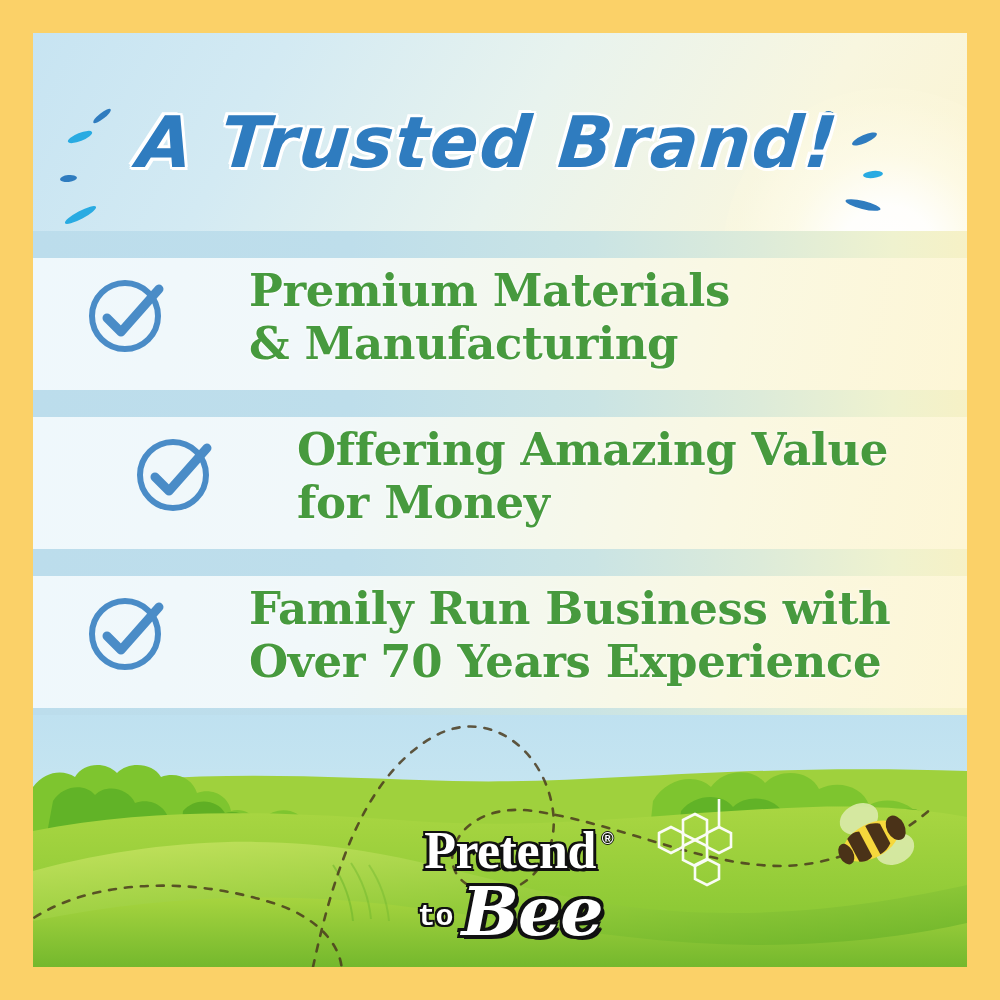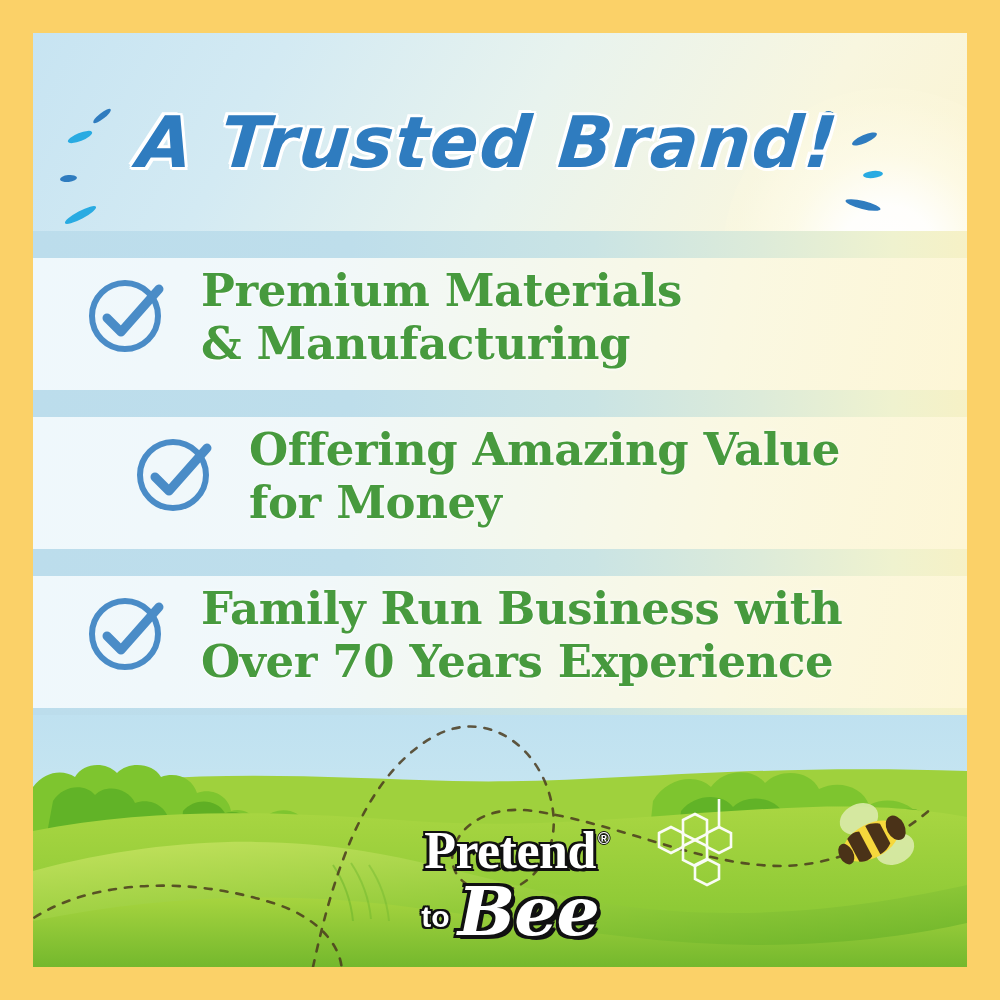--- a/index.html
+++ b/index.html
@@ -105,20 +105,21 @@
     width: 934px;
     background: linear-gradient(100deg,
        #EFF8FC 0%, #F1F8FA 30%, #F4F8EE 52%, #FAF8E2 74%, #FDF6D6 100%);
   }
   .row {
     position: absolute;
     left: 0;
     width: 934px;
     display: flex;
     align-items: flex-start;
+    gap: 48px;
   }
   .check-icon {
     flex: 0 0 auto;
     margin-left: 52px;
     margin-top: 8px;
   }
   .bullet-text {
     margin-left: 32px;
     color: #479A3E;
     font-family: "DejaVu Serif", serif;
@@ -164,21 +165,21 @@
       2px 2px 0 #111, -2px 2px 0 #111, 2px -2px 0 #111, -2px -2px 0 #111,
       3px 3px 0 #111, -3px 3px 0 #111;
   }
   .logo-line2 {
     display: flex;
     align-items: flex-end;
     justify-content: center;
     margin-top: 2px;
   }
   .logo-to {
-    font-family: Liberation Sans, sans-serif;
+    font-family: Liberation Mono, monospace;
     font-weight: bold;
     font-size: 30px;
     color: #ffffff;
     margin-right: 8px;
     margin-bottom: 10px;
     text-shadow:
       2px 0 0 #111, -2px 0 0 #111, 0 2px 0 #111, 0 -2px 0 #111,
       2px 2px 0 #111, -2px 2px 0 #111, 2px -2px 0 #111, -2px -2px 0 #111;
   }
   .logo-bee {

